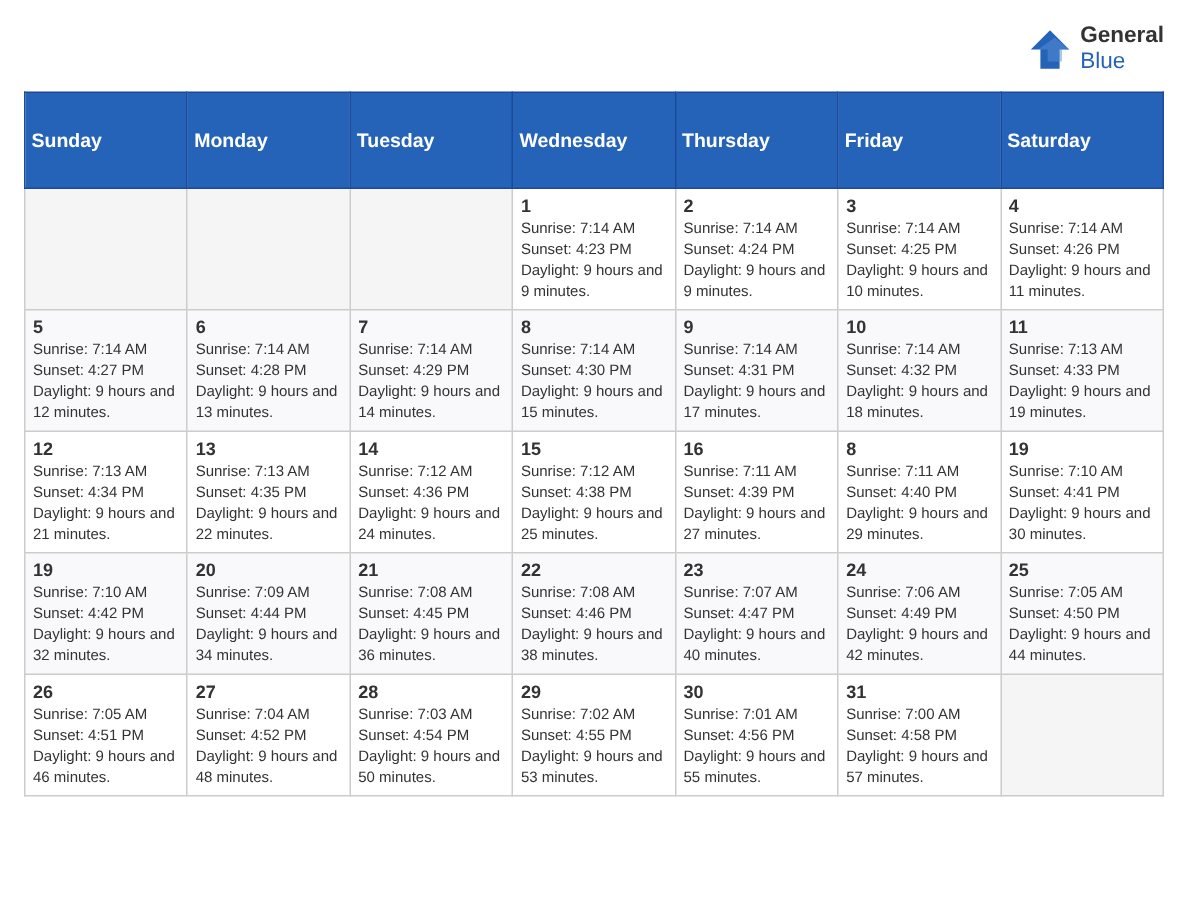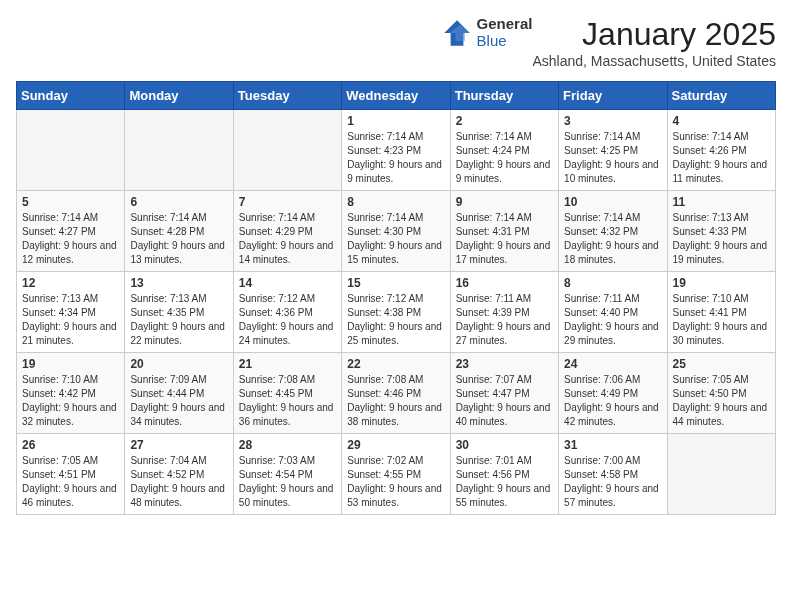--- a/index.html
+++ b/index.html
@@ -55,21 +55,21 @@
     table {
       width: 100%;
       border-collapse: collapse;
       table-layout: fixed;
     }
     th {
       background-color: #2563b8;
       color: #fff;
       font-size: 13px;
       font-weight: bold;
-      padding: 6px 4px;
+      padding: 24px 4px;
       text-align: left;
       border: 1px solid #1a4a99;
       margin-left: 16px;
     }
     td {
       border: 1px solid #ccc;
       vertical-align: top;
       padding: 4px 5px;
       font-size: 10.5px;
       color: #333;
@@ -100,24 +100,20 @@
 <div class="header">
   <div class="logo">
     <svg class="logo-icon" viewBox="0 0 40 40">
       <polygon points="20,4 36,20 28,20 28,36 12,36 12,20 4,20" fill="#2563b8"></polygon>
       <polygon points="24,10 36,20 30,20 30,30 18,30 18,20 10,20" fill="#5b8fd4" opacity="0.5"></polygon>
     </svg>
     <div class="logo-text">
       <span class="logo-general">General</span>
       <span class="logo-blue">Blue</span>
     </div>
-  </div>
-  <div class="title-block">
-    <div class="calendar-title">January 2025</div>
-    <div class="calendar-subtitle">Ashland, Massachusetts, United States</div>
   </div>
 </div>
 
 <table>
   <thead>
     <tr>
       <th>Sunday</th>
       <th>Monday</th>
       <th>Tuesday</th>
       <th>Wednesday</th>

